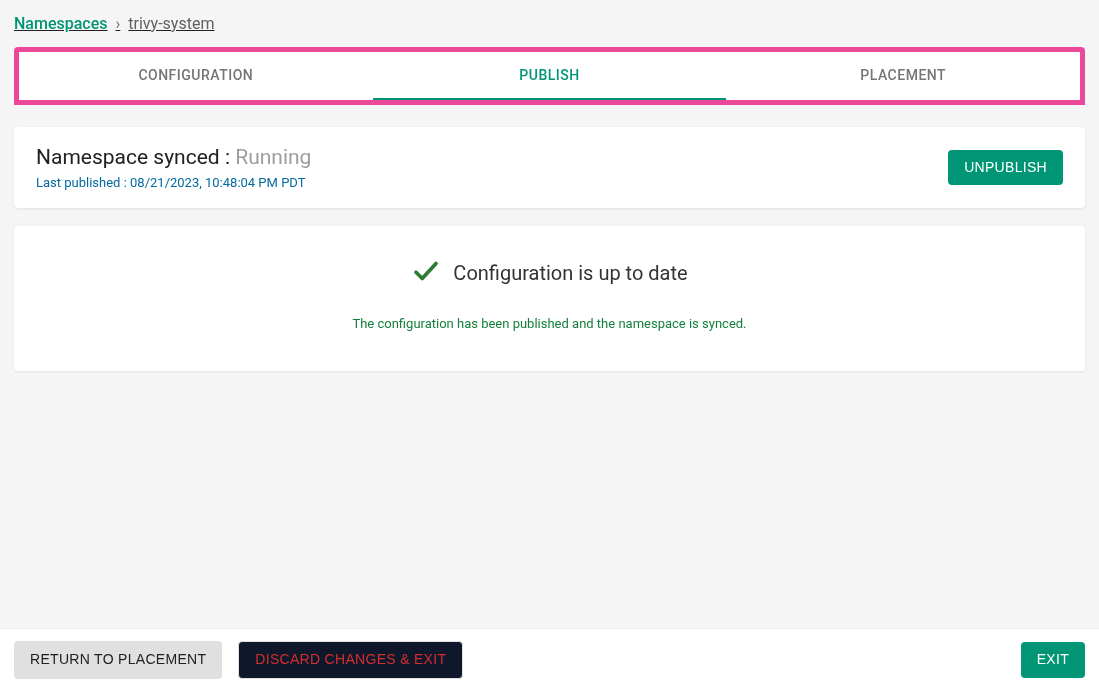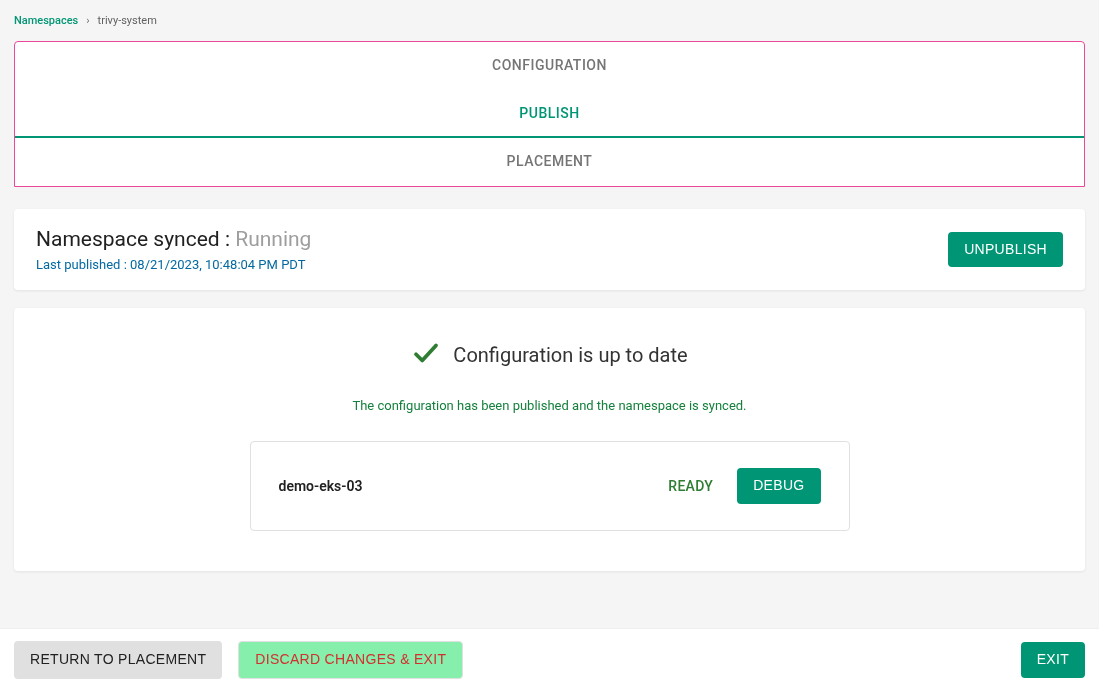--- a/index.html
+++ b/index.html
@@ -14,39 +14,39 @@
       overflow: hidden;
     }
     .page {
       padding: 14px;
       padding-bottom: 80px;
     }
     .breadcrumb {
       display: flex;
       align-items: center;
       gap: 8px;
-      font-size: 11px;
+      font-size: 16px;
       margin-bottom: 14px;
+      text-decoration: underline;
     }
     .breadcrumb a {
       color: #009574;
       text-decoration: none;
       font-weight: 500;
     }
     .breadcrumb .sep { color: #757575; }
     .breadcrumb .current { color: #616161; }
 
     .tabs {
       display: flex;
       background: #fff;
-      border: 1px solid #ec4899;
+      border: 5px solid #ec4899;
       border-radius: 4px 4px 0 0;
       margin-bottom: 22px;
       overflow: hidden;
-      flex-direction: column;
     }
     .tab {
       flex: 1;
       text-align: center;
       padding: 15px 0;
       font-size: 14px;
       font-weight: 500;
       letter-spacing: 0.5px;
       color: #757575;
       cursor: pointer;
@@ -92,21 +92,21 @@
       font-weight: 500;
       letter-spacing: 0.3px;
       border-radius: 4px;
       border: none;
       cursor: pointer;
       text-transform: uppercase;
       line-height: 1.4;
     }
     .btn-primary { background: #009574; color: #fff; }
     .btn-secondary { background: #e0e0e0; color: #212121; }
-    .btn-outline-danger { background: #86efac; color: #d32f2f; border: 1px solid #e0e0e0; }
+    .btn-outline-danger { background: #0f172a; color: #d32f2f; border: 1px solid #e0e0e0; }
     .btn-green { background: #009574; color: #fff; }
 
     .config-card {
       padding: 30px 20px 40px;
       text-align: center;
     }
     .config-head {
       display: flex;
       align-items: center;
       justify-content: center;
@@ -188,27 +188,20 @@
       <span class="icon check">
         <svg width="30" height="30" viewBox="0 0 24 24" fill="none" stroke="#2e7d32" stroke-width="3" stroke-linecap="round" stroke-linejoin="round">
             <polyline points="4 13 9 18 20 6"></polyline>
           </svg>
       </span>
       <h2>Configuration is up to date</h2>
     </div>
     <div class="config-sub">The configuration has been published and the namespace is synced.</div>
 
 
-    <div class="cluster-box">
-      <div class="cluster-name">demo-eks-03</div>
-      <div class="cluster-right">
-        <span class="ready">READY</span>
-        <button class="btn btn-green">DEBUG</button>
-      </div>
-    </div>
   </div>
 
 </div>
 
 <div class="footer">
   <div class="footer-left">
     <button class="btn btn-secondary">RETURN TO PLACEMENT</button>
     <button class="btn btn-outline-danger">DISCARD CHANGES &amp; EXIT</button>
   </div>
   <button class="btn btn-primary">EXIT</button>

